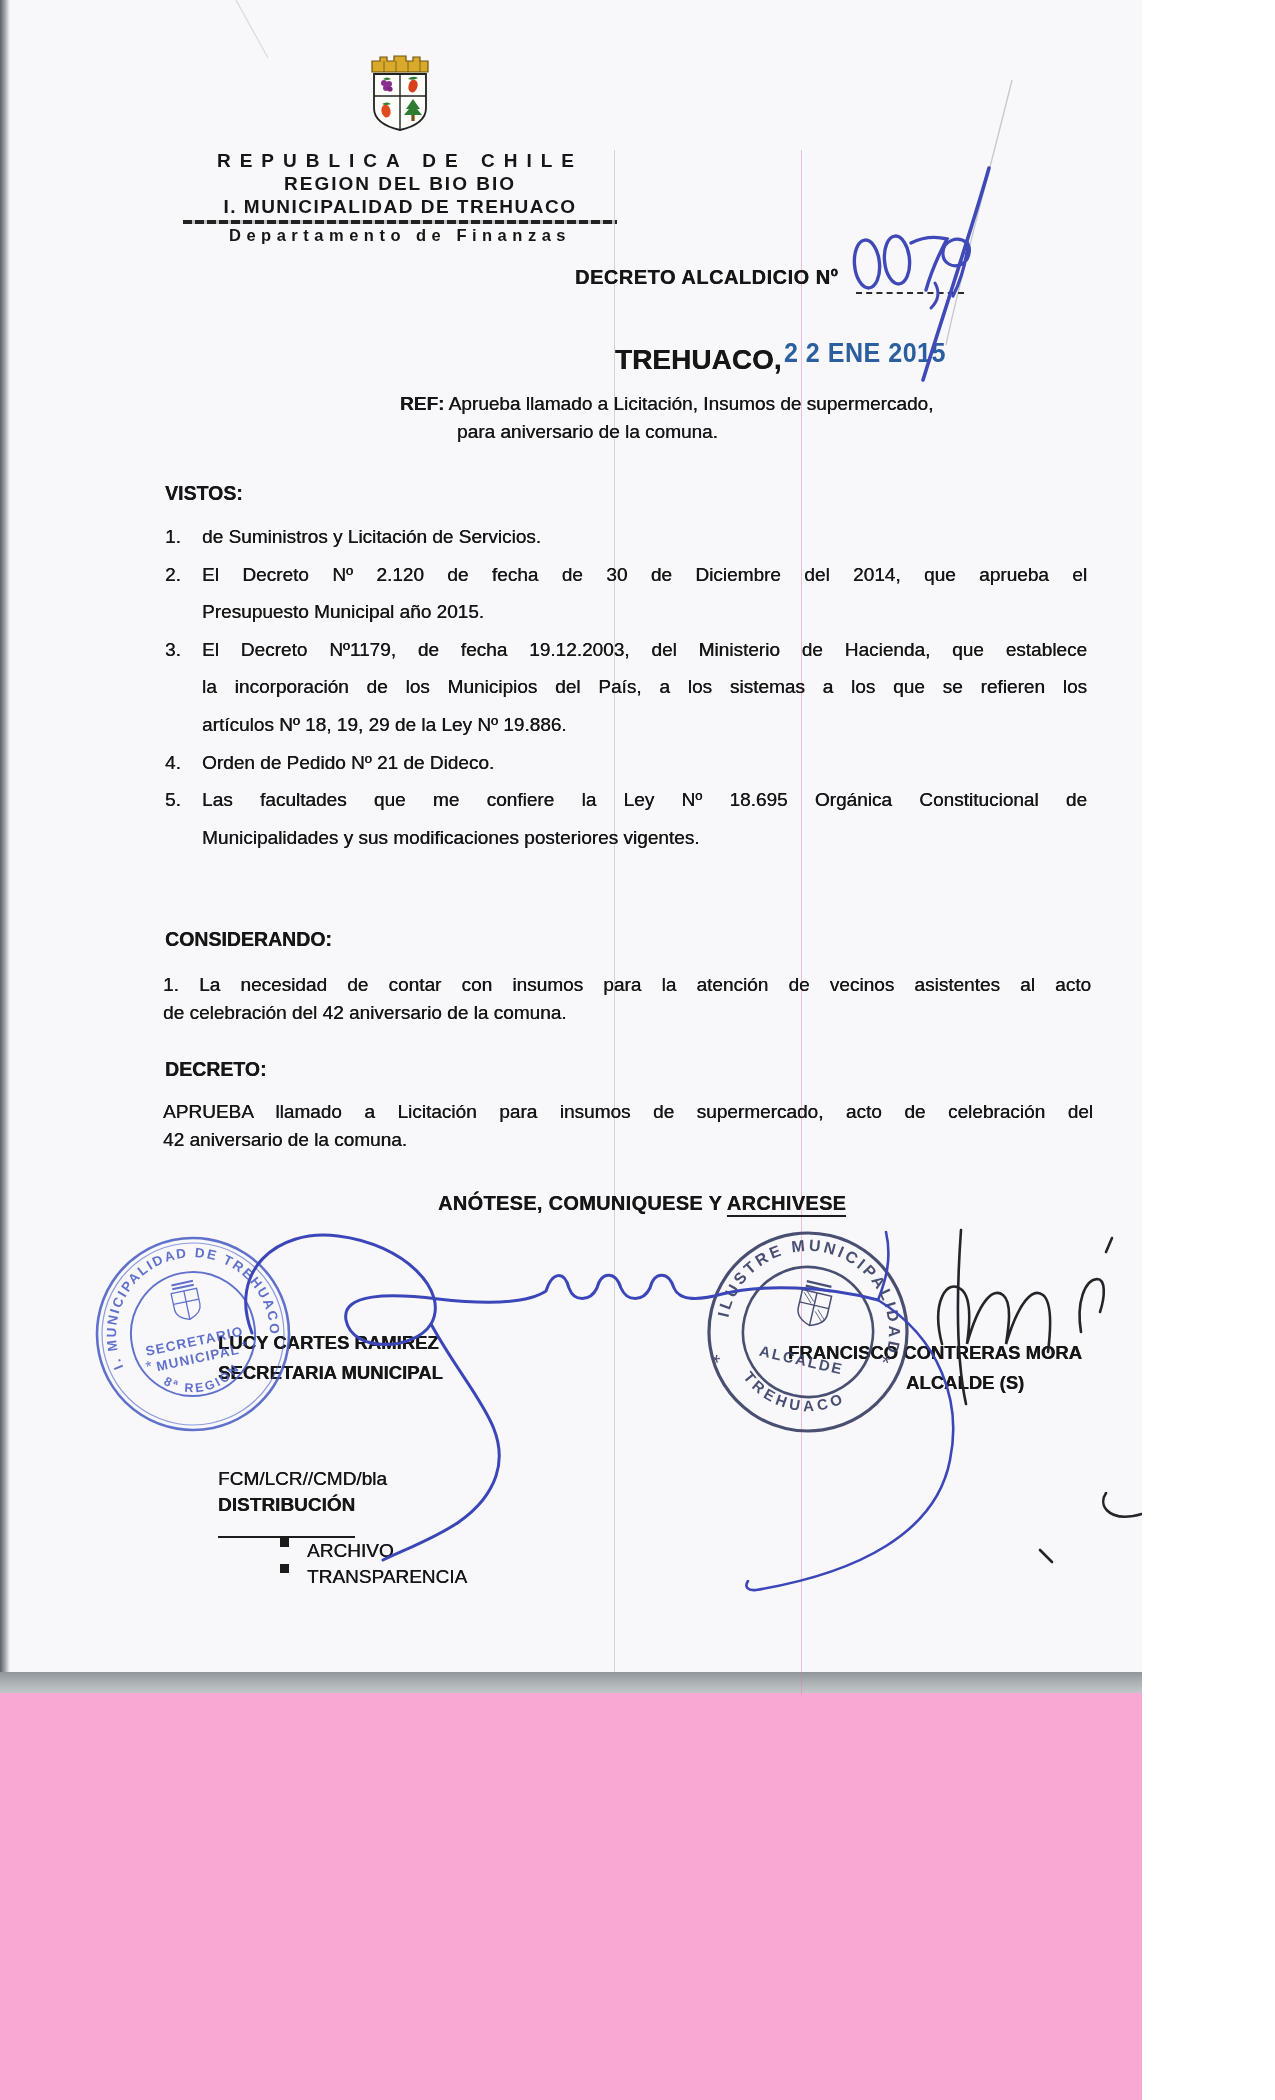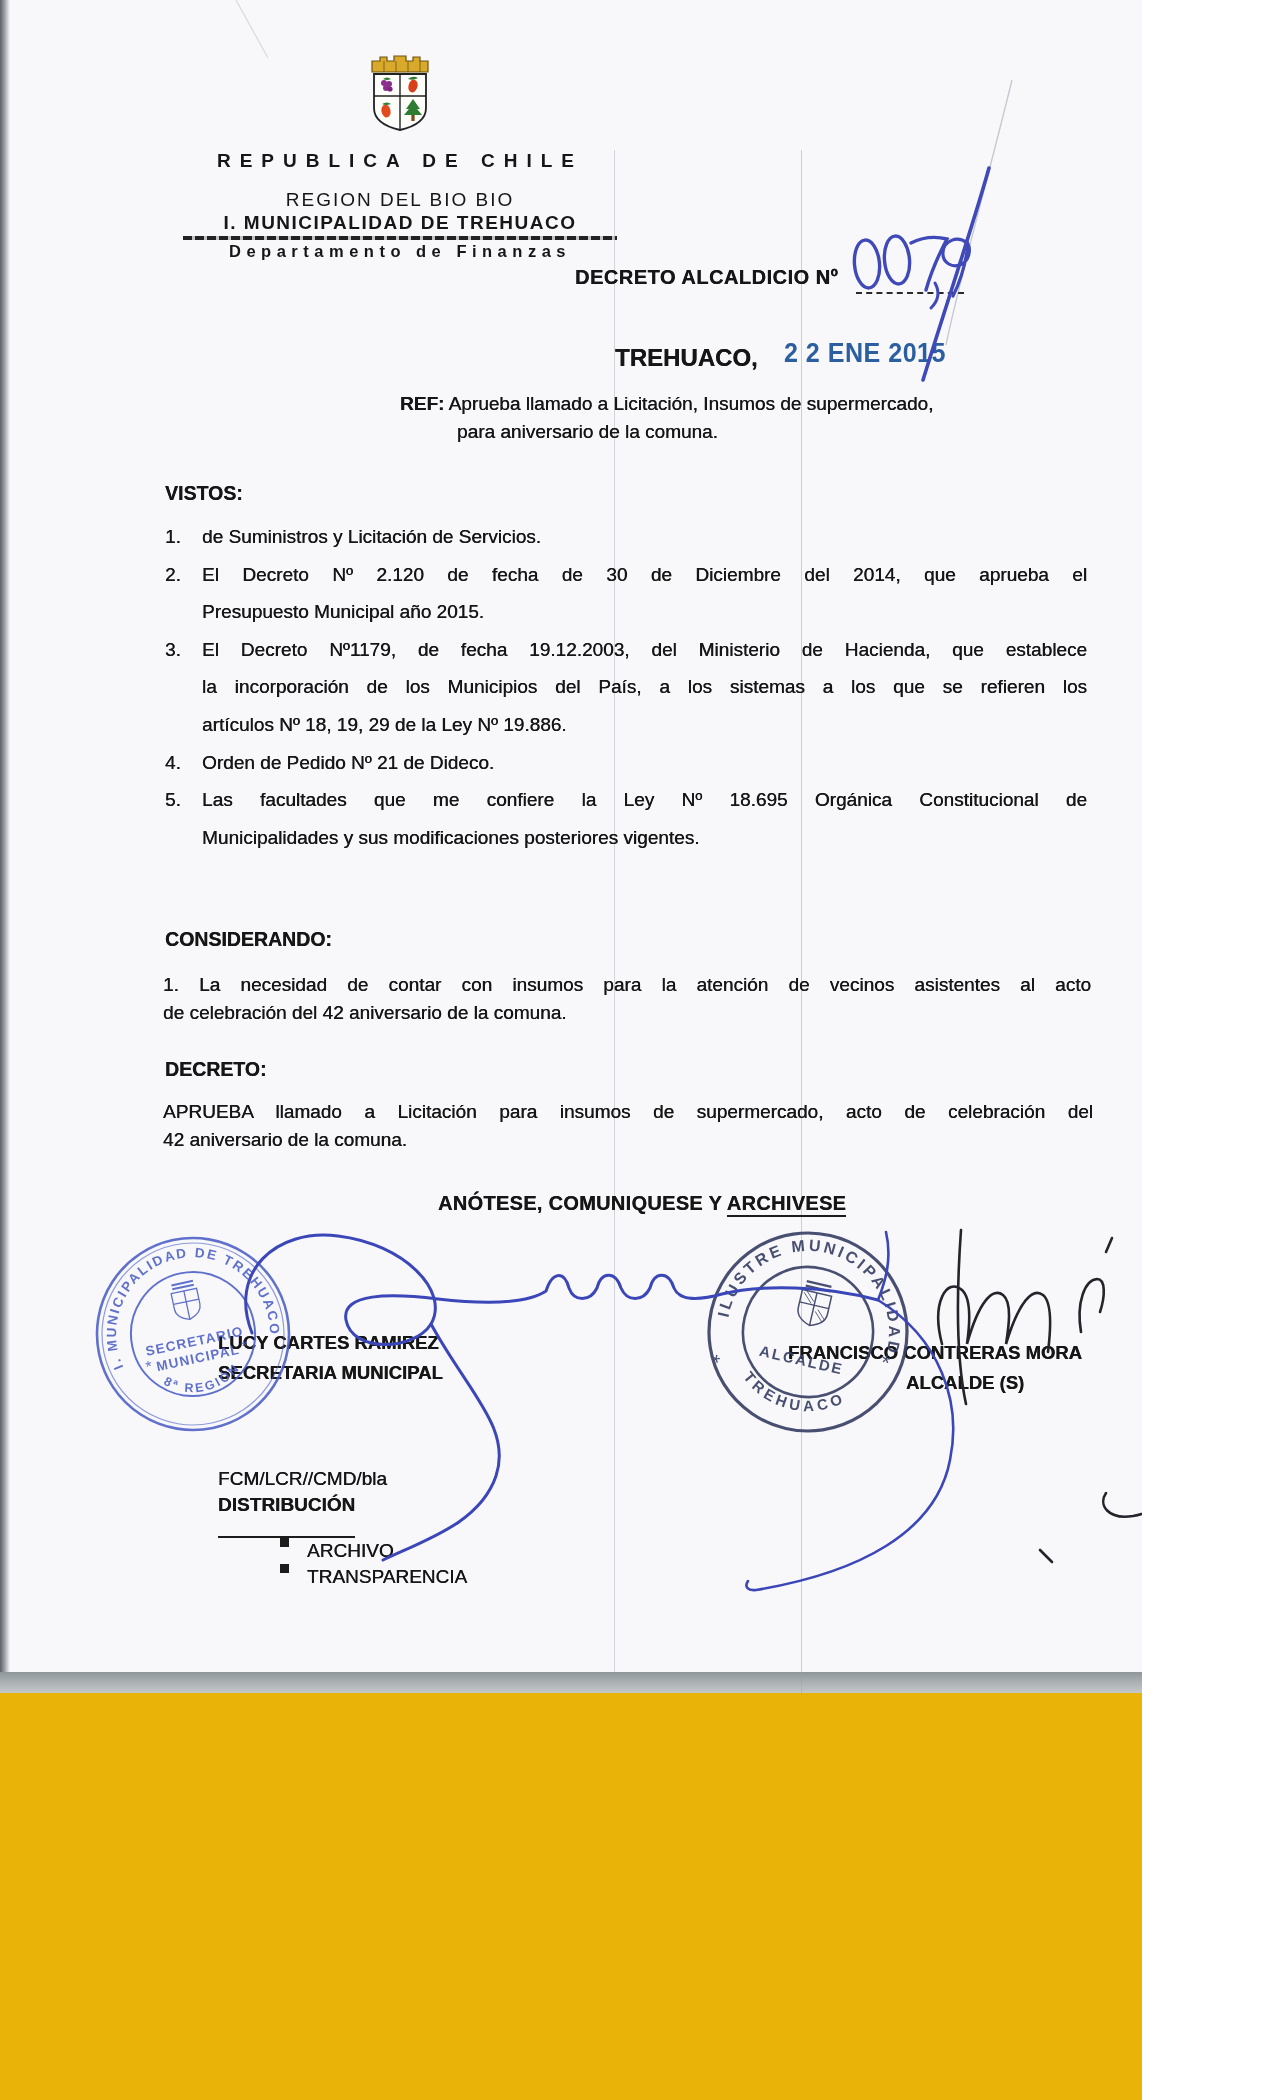--- a/index.html
+++ b/index.html
@@ -1,40 +1,40 @@
 <!DOCTYPE html>
 <html><head>
 <meta charset="utf-8">
 <style>
   html,body{margin:0;padding:0;background:#fff;}
-  .page{position:relative;width:1142px;height:2100px;background:#eab308;overflow:hidden;
+  .page{position:relative;width:1142px;height:2100px;background:#f9a8d4;overflow:hidden;
         font-family:"Liberation Sans",sans-serif;color:#161616;}
   .paper{position:absolute;left:0;top:0;width:1275px;height:1672px;background:#f8f8fb;}
   .paper-edge-left{position:absolute;left:0;top:0;width:10px;height:1672px;
         background:linear-gradient(90deg,#5d6066 0%,#9aa0a6 45%,rgba(250,250,252,0) 100%);}
   .scan-band{position:absolute;left:0;top:1672px;width:1275px;height:21px;
         background:linear-gradient(180deg,#8f969a 0%,#aeb4b6 55%,#c3c7c9 100%);}
   .fold-line{position:absolute;top:150px;width:1px;height:1522px;}
   .fold-1{left:614px;background:rgba(150,152,168,0.38);}
   .fold-2{left:801px;height:1545px;background:rgba(226,128,188,0.5);}
   .abs{position:absolute;}
   .doc-text{font-size:19px;line-height:27.5px;color:#161616;text-shadow:0.35px 0 currentColor;}
   .h{font-weight:bold;font-size:19.5px;text-shadow:0.3px 0 currentColor;}
   
   .hdr{left:175px;top:48px;width:450px;text-align:center;}
   .hdr-republic{font-weight:bold;font-size:19px;letter-spacing:9px;margin-top:6px;white-space:nowrap;}
-  .hdr-region{font-weight:normal;font-size:19px;letter-spacing:2px;margin-top:17px;}
+  .hdr-region{font-weight:bold;font-size:19px;letter-spacing:2px;margin-top:1px;}
   .hdr-muni{font-weight:bold;font-size:19px;letter-spacing:1.5px;margin-top:1px;}
   .hdr-rule{height:4px;margin:2px 8px 2px 8px;
      background:repeating-linear-gradient(90deg,#222 0 9px,rgba(34,34,34,0.25) 9px 12px);}
   .hdr-dept{font-weight:bold;font-size:16.5px;letter-spacing:5.5px;margin-top:1px;white-space:nowrap;}
   
   .decree-label{left:575px;top:266px;font-weight:bold;font-size:20px;letter-spacing:0.5px;text-shadow:0.3px 0 currentColor;}
   .decree-underline{left:856px;top:264px;width:108px;height:28px;border-bottom:2.5px dashed #2b2b2b;}
-  .place{left:615px;top:344px;font-weight:bold;font-size:24px;text-shadow:0.3px 0 currentColor;}
+  .place{left:615px;top:344px;font-weight:bold;font-size:28px;text-shadow:0.3px 0 currentColor;}
   .date-stamp{left:784px;top:338px;font-weight:bold;font-size:27px;letter-spacing:0.5px;
      color:#2b5f9f;transform:scaleX(0.93);transform-origin:left;}
   
   .ref{left:400px;top:390px;width:680px;}
   .ref-label{font-weight:bold;}
   .ref-l2{padding-left:57px;}
   
   .vistos-h{left:165px;top:482px;}
   .list{left:165px;top:518px;width:922px;}
   .list .li{display:flex;line-height:37.6px;}

